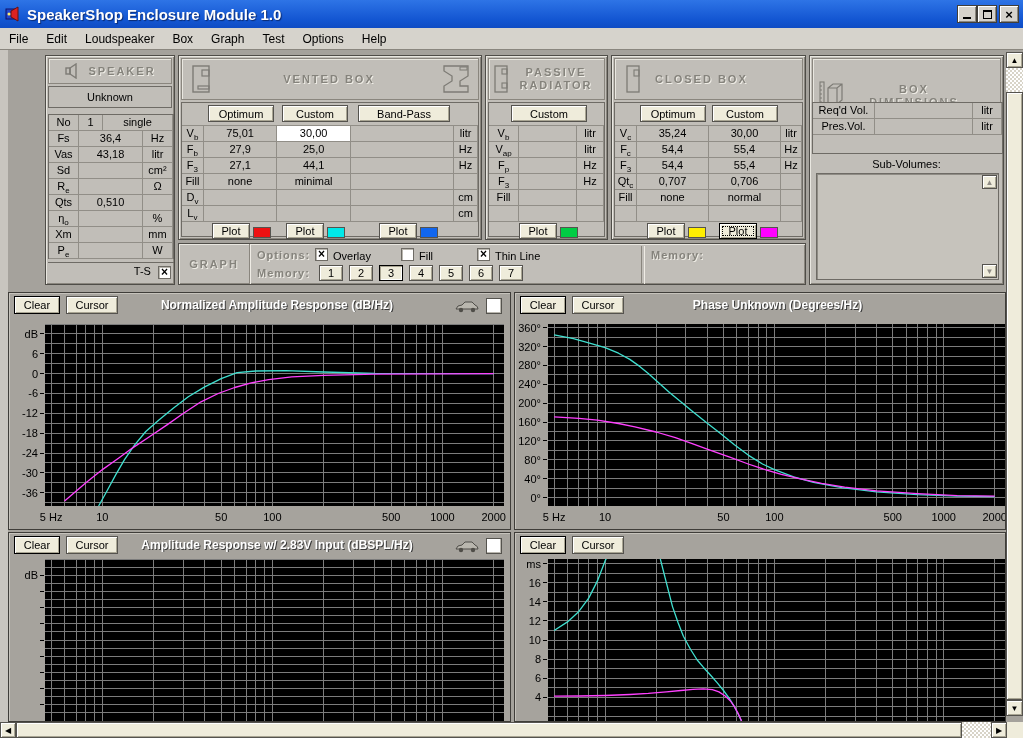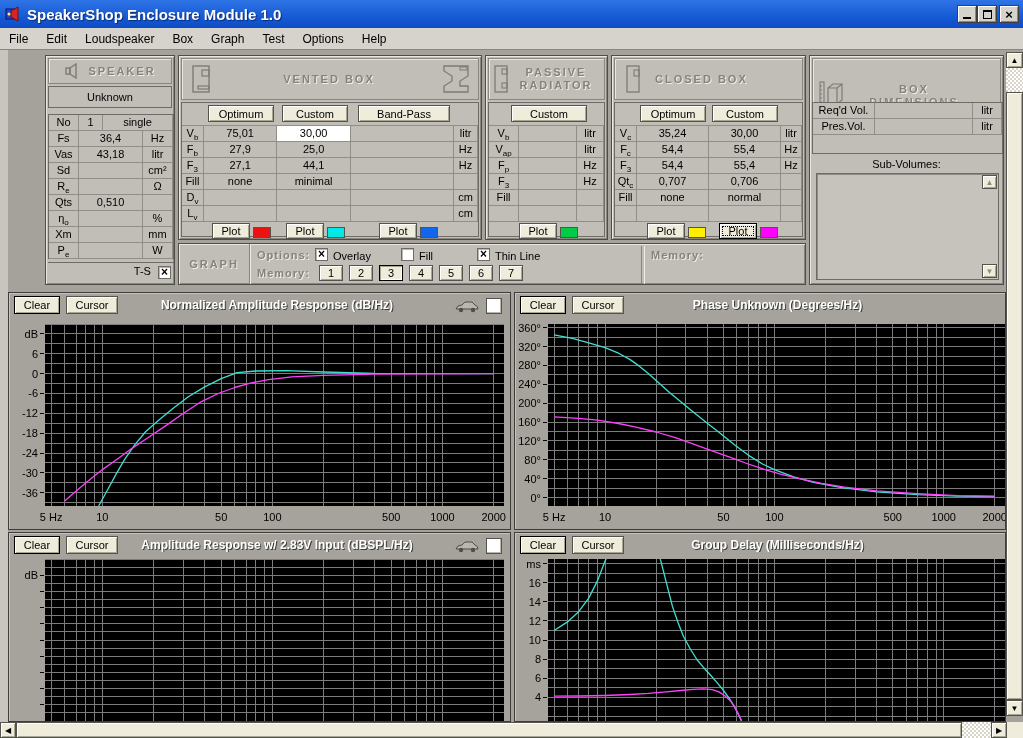--- a/index.html
+++ b/index.html
@@ -644,21 +644,20 @@
           <clipPath id="cp2">
             <rect x="36" y="0" width="459" height="162"></rect>
           </clipPath>
         </svg></div>
   </div>
 
   <div class="chart" style="left:514px;top:532px;width:492px;height:190px;">
     <div class="chart-head">
       <button class="btn hbtn" style="left:5px;width:46px;border-color:#000;">Clear</button>
       <button class="btn hbtn" style="left:57px;width:52px;">Cursor</button>
-      <span class="chart-title">Group Delay (Milliseconds/Hz)</span>
     </div>
     <div class="chart-body"><svg width="490" height="162">
           <rect x="33" y="0" width="457" height="162" fill="#000"></rect>
           <line x1="39.13158459578824" y1="0" x2="39.13158459578824" y2="162" stroke="#7C7C7C" stroke-width="1" shape-rendering="crispEdges"></line>
           <line x1="52.53885825412099" y1="0" x2="52.53885825412099" y2="162" stroke="#7C7C7C" stroke-width="1" shape-rendering="crispEdges"></line>
           <line x1="63.87454661376873" y1="0" x2="63.87454661376873" y2="162" stroke="#7C7C7C" stroke-width="1" shape-rendering="crispEdges"></line>
           <line x1="73.69396651329546" y1="0" x2="73.69396651329546" y2="162" stroke="#7C7C7C" stroke-width="1" shape-rendering="crispEdges"></line>
           <line x1="82.3553086997212" y1="0" x2="82.3553086997212" y2="162" stroke="#7C7C7C" stroke-width="1" shape-rendering="crispEdges"></line>
           <line x1="90.10314330056293" y1="0" x2="90.10314330056293" y2="162" stroke="#7C7C7C" stroke-width="1" shape-rendering="crispEdges"></line>
           <line x1="141.07470200533766" y1="0" x2="141.07470200533766" y2="162" stroke="#7C7C7C" stroke-width="1" shape-rendering="crispEdges"></line>

